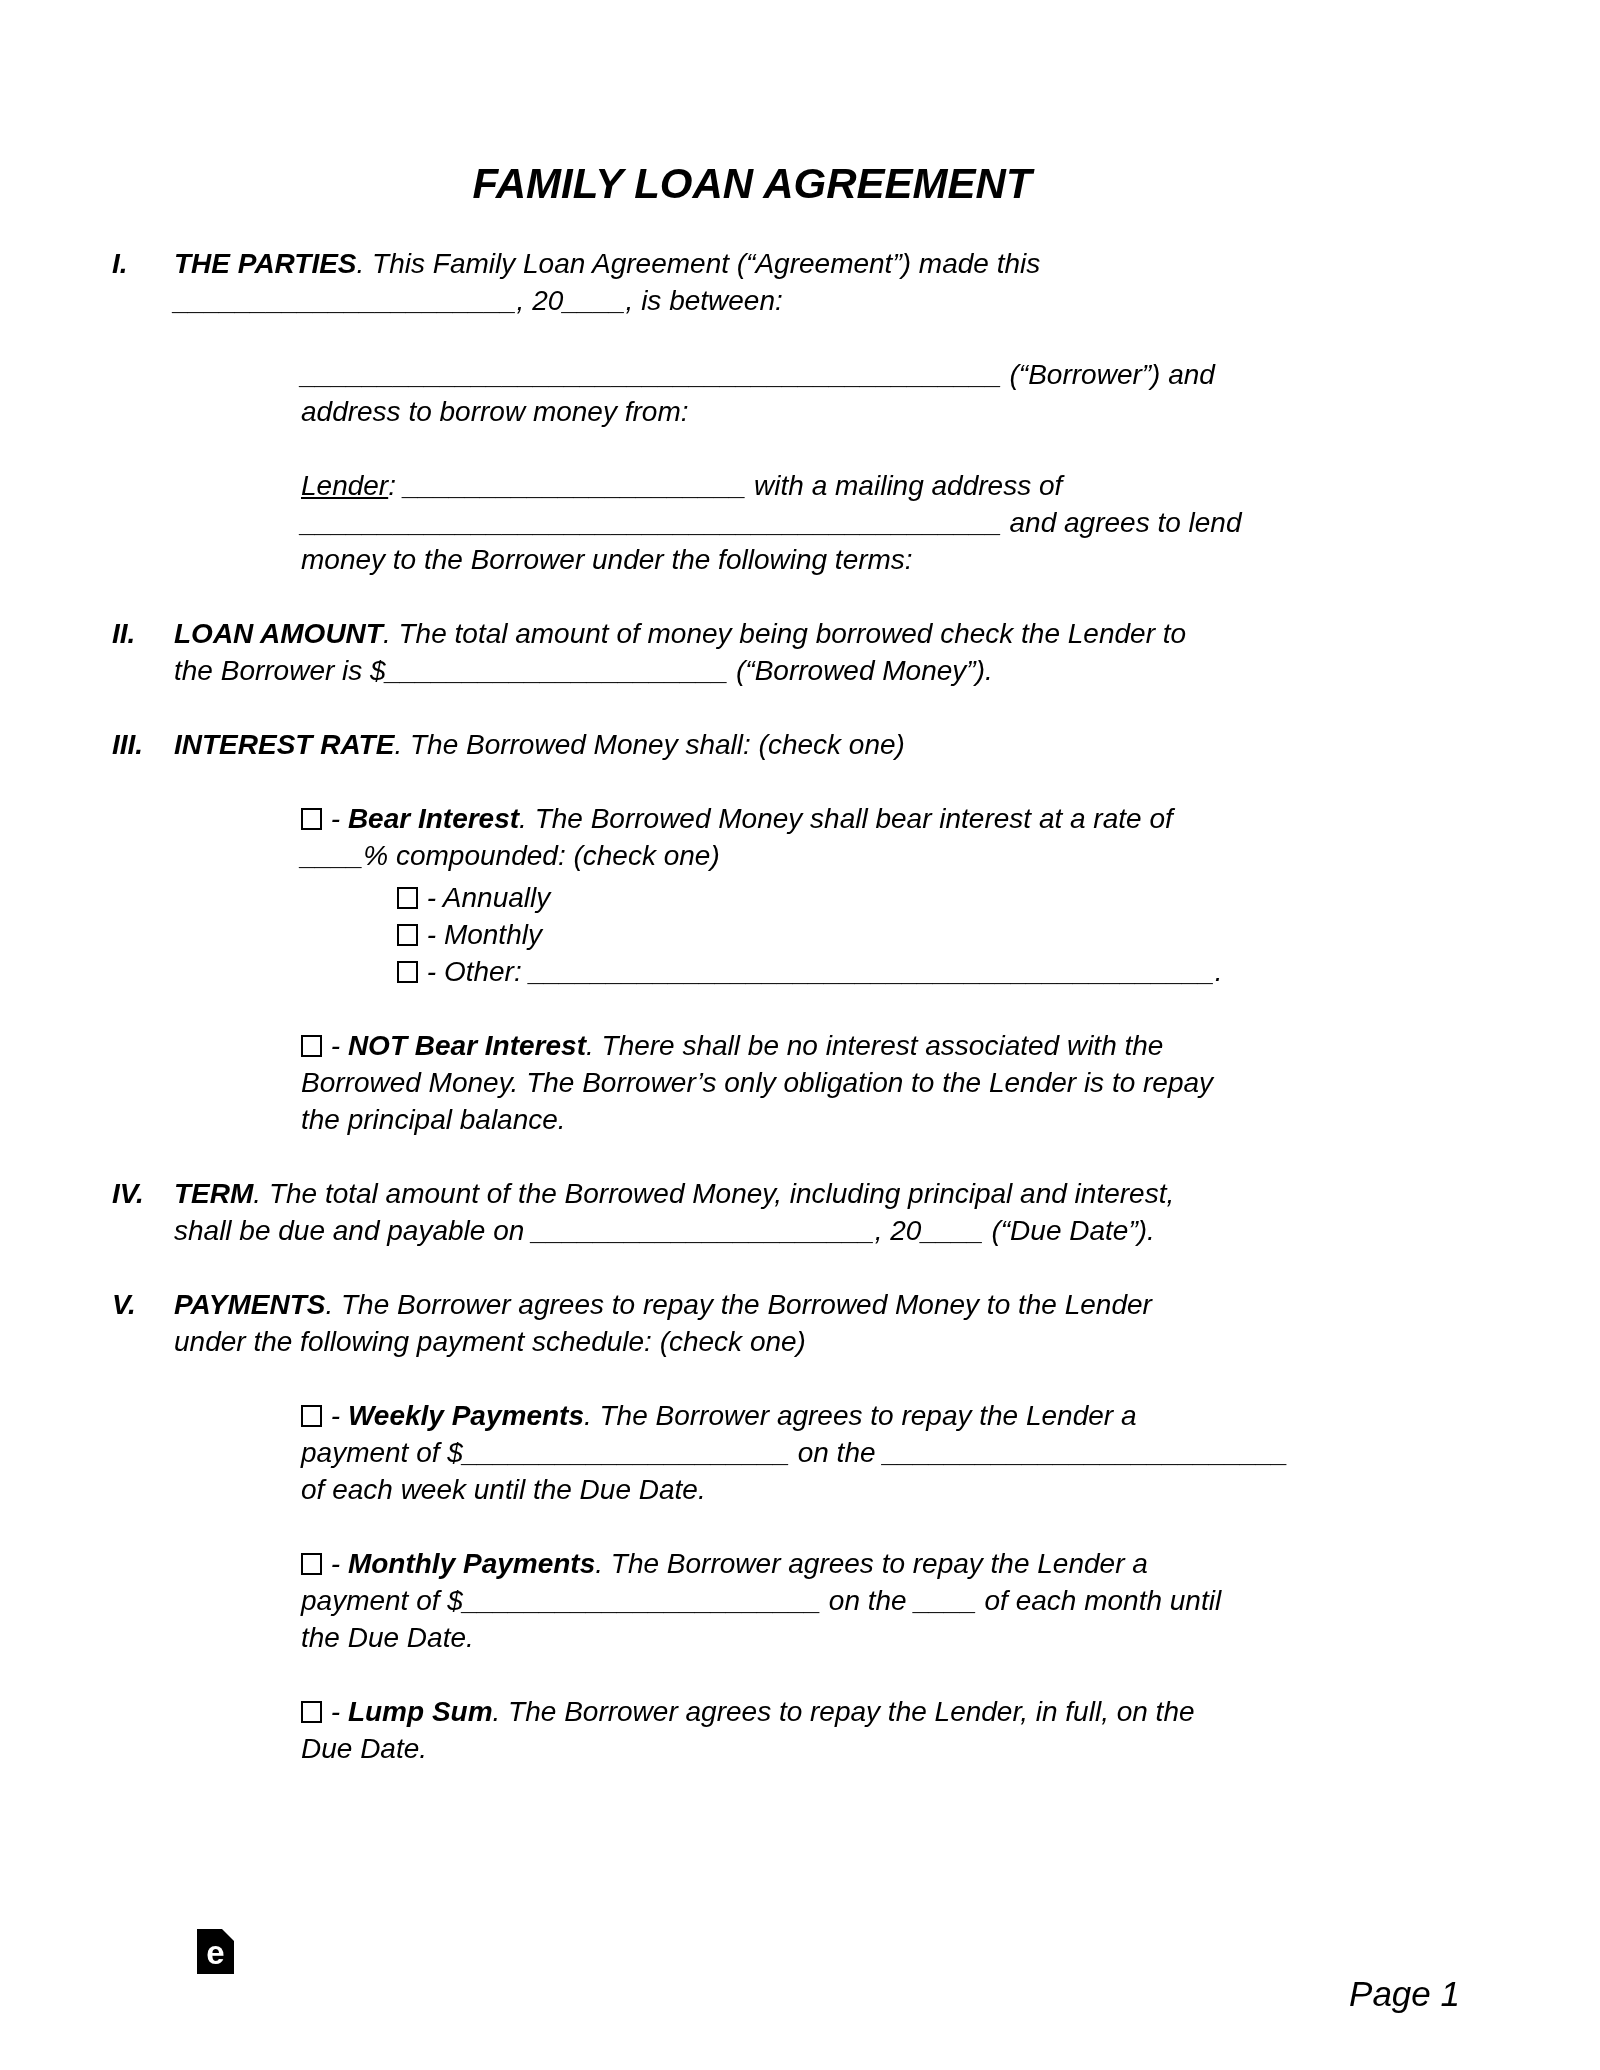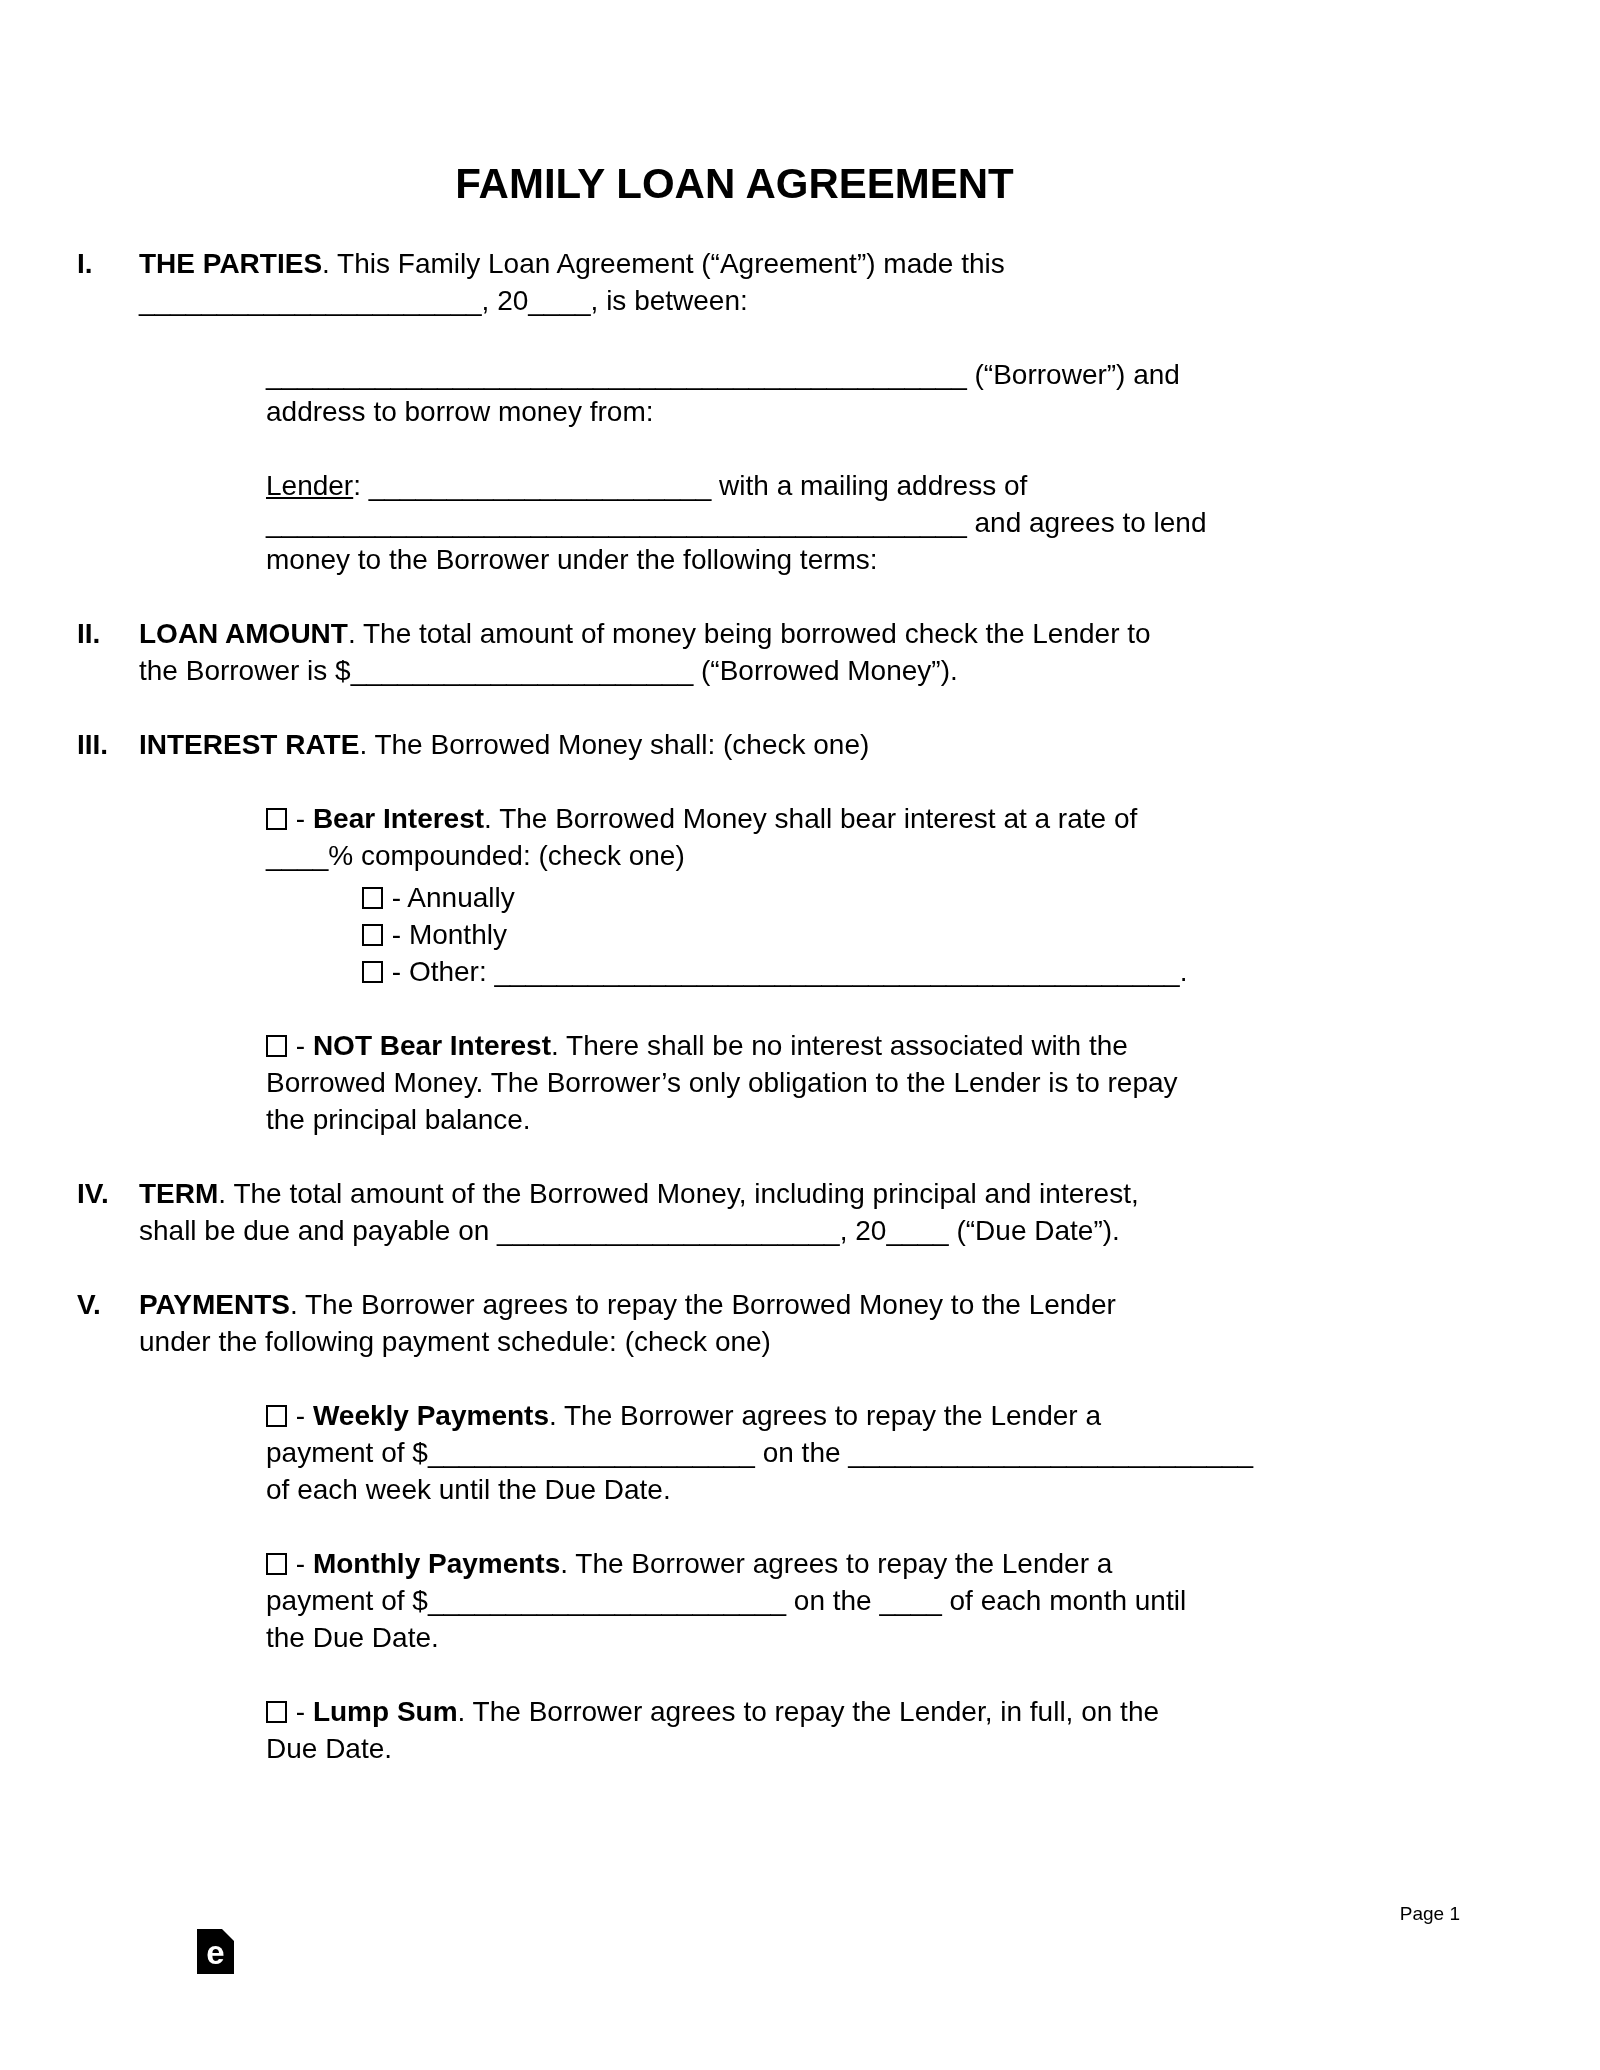--- a/index.html
+++ b/index.html
@@ -1,37 +1,37 @@
 <!DOCTYPE html>
 <html><head>
 <meta charset="utf-8">
 <style>
   html,body{margin:0;padding:0;background:#fff;}
   .page{position:relative;width:1600px;height:2070px;background:#ffffff;
         font-family:"Liberation Sans","DejaVu Sans",sans-serif;color:#000;overflow:hidden;}
-  .doc{padding:160px 208px 0 77px;}
+  .doc{padding:160px 208px 0 112px;font-style:italic;}
   .title{font-size:42px;font-weight:bold;text-align:center;margin:0 0 32px 0;line-height:48px;}
   .block{display:flex;margin-top:37px;font-size:28px;}
   .block.gap-tight{margin-top:5px;}
   .block.gap-none{margin-top:0;}
   .num{width:62px;flex:none;font-weight:bold;line-height:37px;}
   .content{flex:1;min-width:0;}
   .indent1 .content{margin-left:127px;}
   .indent2 .content{margin-left:223px;}
   .line{line-height:37px;height:37px;white-space:pre;}
   .b{font-weight:bold;}
   .u{text-decoration:underline;}
   .cbx{display:inline-block;width:21px;height:22px;border:2px solid #000;box-sizing:border-box;
        vertical-align:-2px;margin-right:1px;background:#fff;}
   .logo{position:absolute;left:197px;top:1929px;width:37px;height:45px;background:#000;}
   .logo .fold{position:absolute;top:0;right:0;width:0;height:0;
               border-top:12px solid #fff;border-left:12px solid transparent;}
   .logo .e{position:absolute;left:0;top:0;right:0;bottom:0;display:flex;align-items:center;
            justify-content:center;color:#fff;font-weight:bold;font-size:33px;padding-top:3px;}
-  .page-num{position:absolute;top:1899px;right:140px;font-size:19px;line-height:30px;}
+  .page-num{position:absolute;top:1979px;right:140px;font-size:35px;line-height:30px;font-style:italic;}
 </style>
 </head>
 <body>
 
 <div class="page">
   <div class="doc">
     <h1 class="title">FAMILY LOAN AGREEMENT</h1>
     <div id="blocks">
         <div class="block ">
           <div class="num">I.</div>

